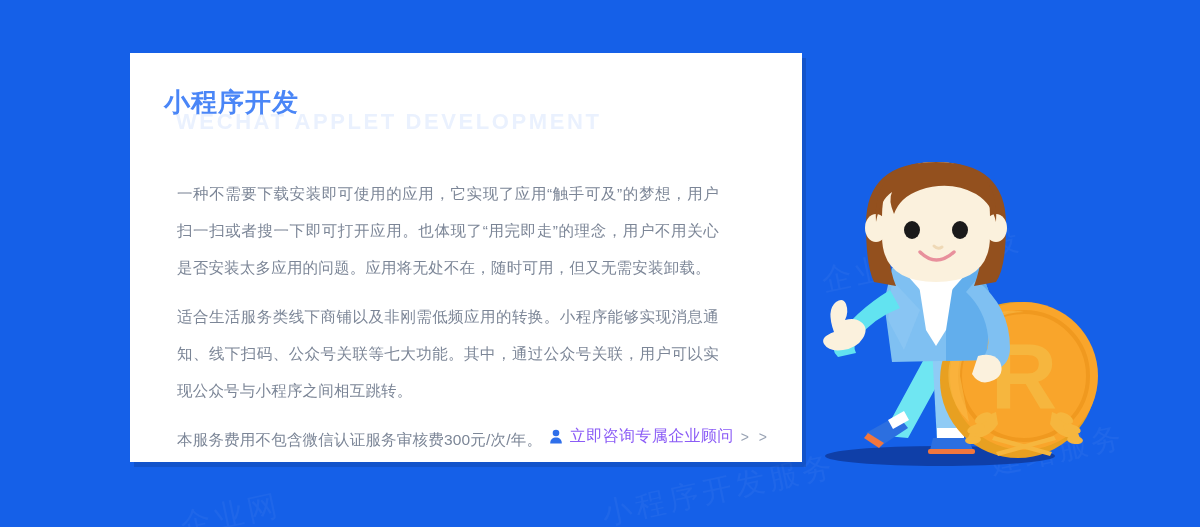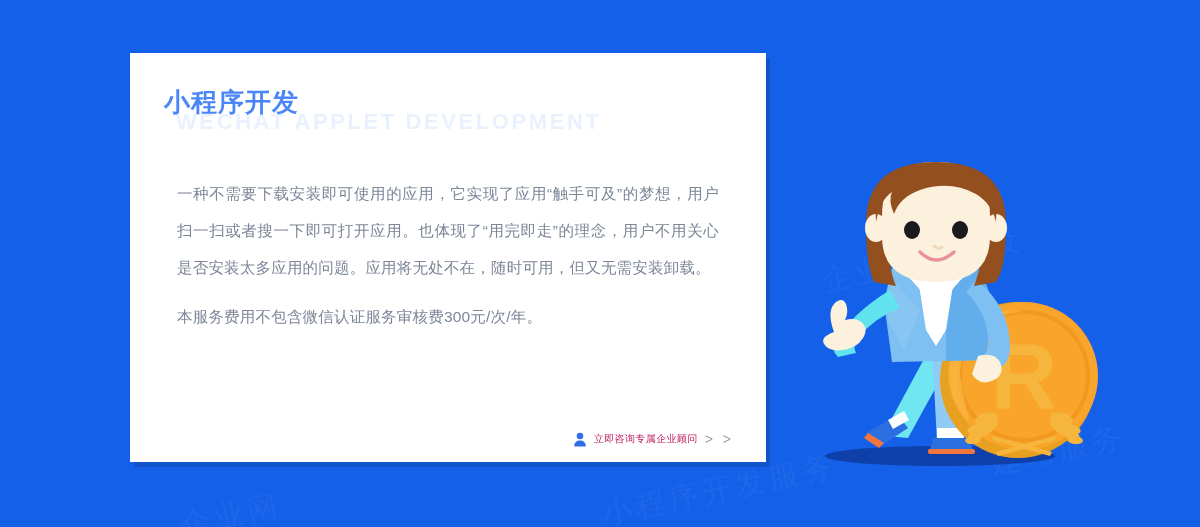--- a/index.html
+++ b/index.html
@@ -41,20 +41,21 @@
 
   
   #card {
     position: absolute;
     left: 130px;
     top: 53px;
     width: 636px;
     height: 409px;
     background: #ffffff;
     box-shadow: 4px 5px 0 rgba(0,0,0,0.13);
+    padding-left: 36px;
   }
 
   .title-block {
     position: absolute;
     left: 34px;
     top: 33px;
     width: 560px;
     height: 62px;
   }
   .title-cn {
@@ -105,22 +106,22 @@
     gap: 7px;
     cursor: pointer;
   }
   .cta-icon {
     display: inline-block;
     width: 14px;
     height: 15px;
     position: relative;
   }
   .cta-text {
-    font-size: 10px;
-    color: #be185d;
+    font-size: 16px;
+    color: #8b5cf6;
     letter-spacing: 0.4px;
     white-space: nowrap;
   }
   .cta-arrows {
     font-size: 14px;
     color: #99A3B4;
     letter-spacing: 3px;
     white-space: nowrap;
   }
 
@@ -147,20 +148,21 @@
 
   <div id="card">
 
     <div class="title-block">
       <div class="title-en">WECHAT APPLET DEVELOPMENT</div>
       <div class="title-cn">小程序开发</div>
     </div>
 
     <div class="body-block">
       <p class="para">一种不需要下载安装即可使用的应用，它实现了应用“触手可及”的梦想，用户扫一扫或者搜一下即可打开应用。也体现了“用完即走”的理念，用户不用关心是否安装太多应用的问题。应用将无处不在，随时可用，但又无需安装卸载。</p>
+      <p class="para">适合生活服务类线下商铺以及非刚需低频应用的转换。小程序能够实现消息通知、线下扫码、公众号关联等七大功能。其中，通过公众号关联，用户可以实现公众号与小程序之间相互跳转。</p>
       <p class="para">本服务费用不包含微信认证服务审核费300元/次/年。</p>
     </div>
 
     <div class="cta">
       <span class="cta-icon">
         <svg width="14" height="15" viewBox="0 0 14 15" xmlns="http://www.w3.org/2000/svg">
           <circle cx="7" cy="4" r="3.3" fill="#2F6FEA"></circle>
           <path d="M1.2 14.5 C1.2 10.6 3.8 8.6 7 8.6 C10.2 8.6 12.8 10.6 12.8 14.5 Z" fill="#2F6FEA"></path>
         </svg>
       </span>

